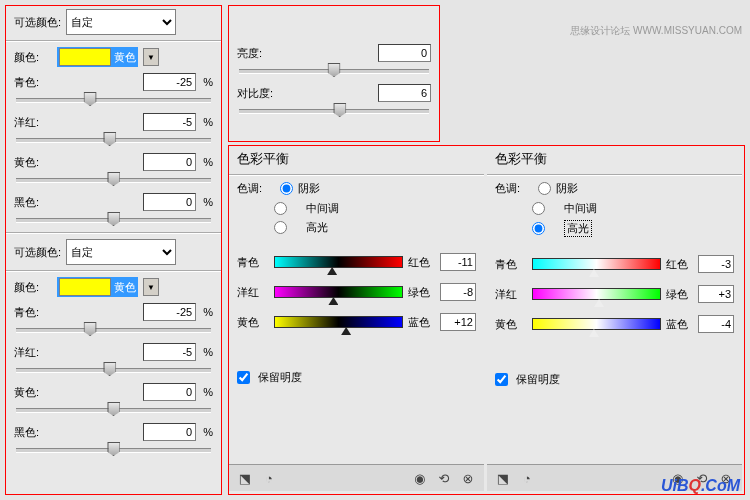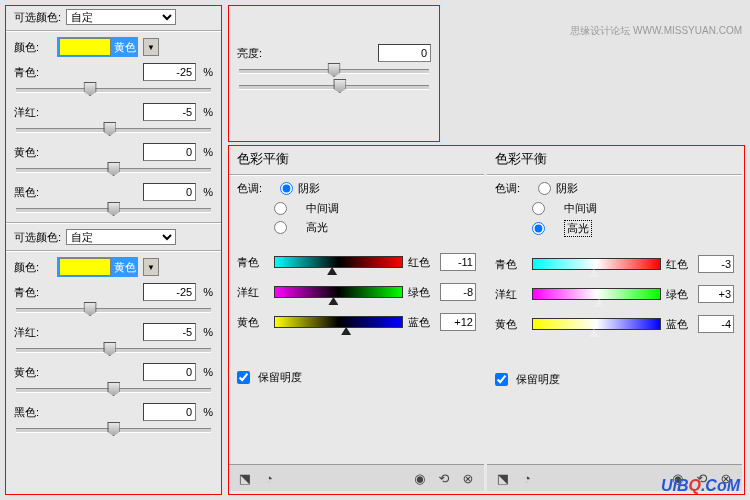--- a/index.html
+++ b/index.html
@@ -3,21 +3,21 @@
 <meta charset="utf-8">
 <style>
 body{margin:0;font:11px "Microsoft YaHei",SimSun,sans-serif;background:#e5e5e5;width:750px;height:500px;position:relative;overflow:hidden}
 .panel{position:absolute;background:#e8e8e8;border:1px solid red}
 .p1{left:5px;top:5px;width:215px;height:488px}
 .p2{left:228px;top:5px;width:210px;height:135px}
 .p3{left:228px;top:145px;width:515px;height:348px}
 .row{display:flex;align-items:center;padding:3px 8px;gap:5px}
 .lbl{min-width:38px}
 input[type=text]{width:45px;height:16px;border:1px solid #808080;border-top-color:#404040;border-left-color:#404040;text-align:right;padding:0 3px;font:11px sans-serif;background:#fff}
-select{width:110px;height:16px;border:1px solid #808080;font:11px sans-serif;background:#fff}
+select{width:110px;height:26px;border:1px solid #808080;font:11px sans-serif;background:#fff}
 .color-swatch{width:50px;height:16px;background:#ff0;border:1px solid #808080;display:inline-block}
 .swatch-sel{display:flex;align-items:center;background:#3399ff;padding:1px 2px}
 .swatch-sel .color-swatch{margin-right:3px}
 .arrow{width:14px;height:16px;background:#d4d0c8;border:1px solid #808080;display:flex;align-items:center;justify-content:center;font-size:8px}
 .slider{position:relative;height:16px;margin:0 10px}
 .track{position:absolute;top:4px;left:0;right:0;height:3px;background:#d0d0d0;border-top:1px solid #888;border-bottom:1px solid #fff}
 .thumb{position:absolute;top:-2px;width:11px;height:12px;background:linear-gradient(#e8e8e8,#aaa);border:1px solid #555;transform:translateX(-50%);clip-path:polygon(0 0,100% 0,100% 70%,50% 100%,0 70%)}
 .pct{margin-left:2px}
 .hr{height:1px;background:#aaa;border-bottom:1px solid #fff;margin:2px 0}
 .title{padding:4px 8px;font-size:13px}
@@ -168,20 +168,25 @@
   <div style="height:35px"></div>
   <div class="row">
       <span class="lbl" style="min-width:45px">亮度:</span>
       <span style="flex:1"></span>
       <input type="text" value="0" style="">
     </div>
   <div class="slider">
       <div class="track"></div>
       <div class="thumb" style="left:50%"></div>
     </div>
+  <div class="row">
+      <span class="lbl" style="min-width:45px">对比度:</span>
+      <span style="flex:1"></span>
+      <input type="text" value="6" style="">
+    </div>
   <div class="slider">
       <div class="track"></div>
       <div class="thumb" style="left:53%"></div>
     </div>
 </div>
 
 <div class="panel p3">
   <div class="half l">
     <div class="title">色彩平衡</div>
     <div class="hr"></div>

